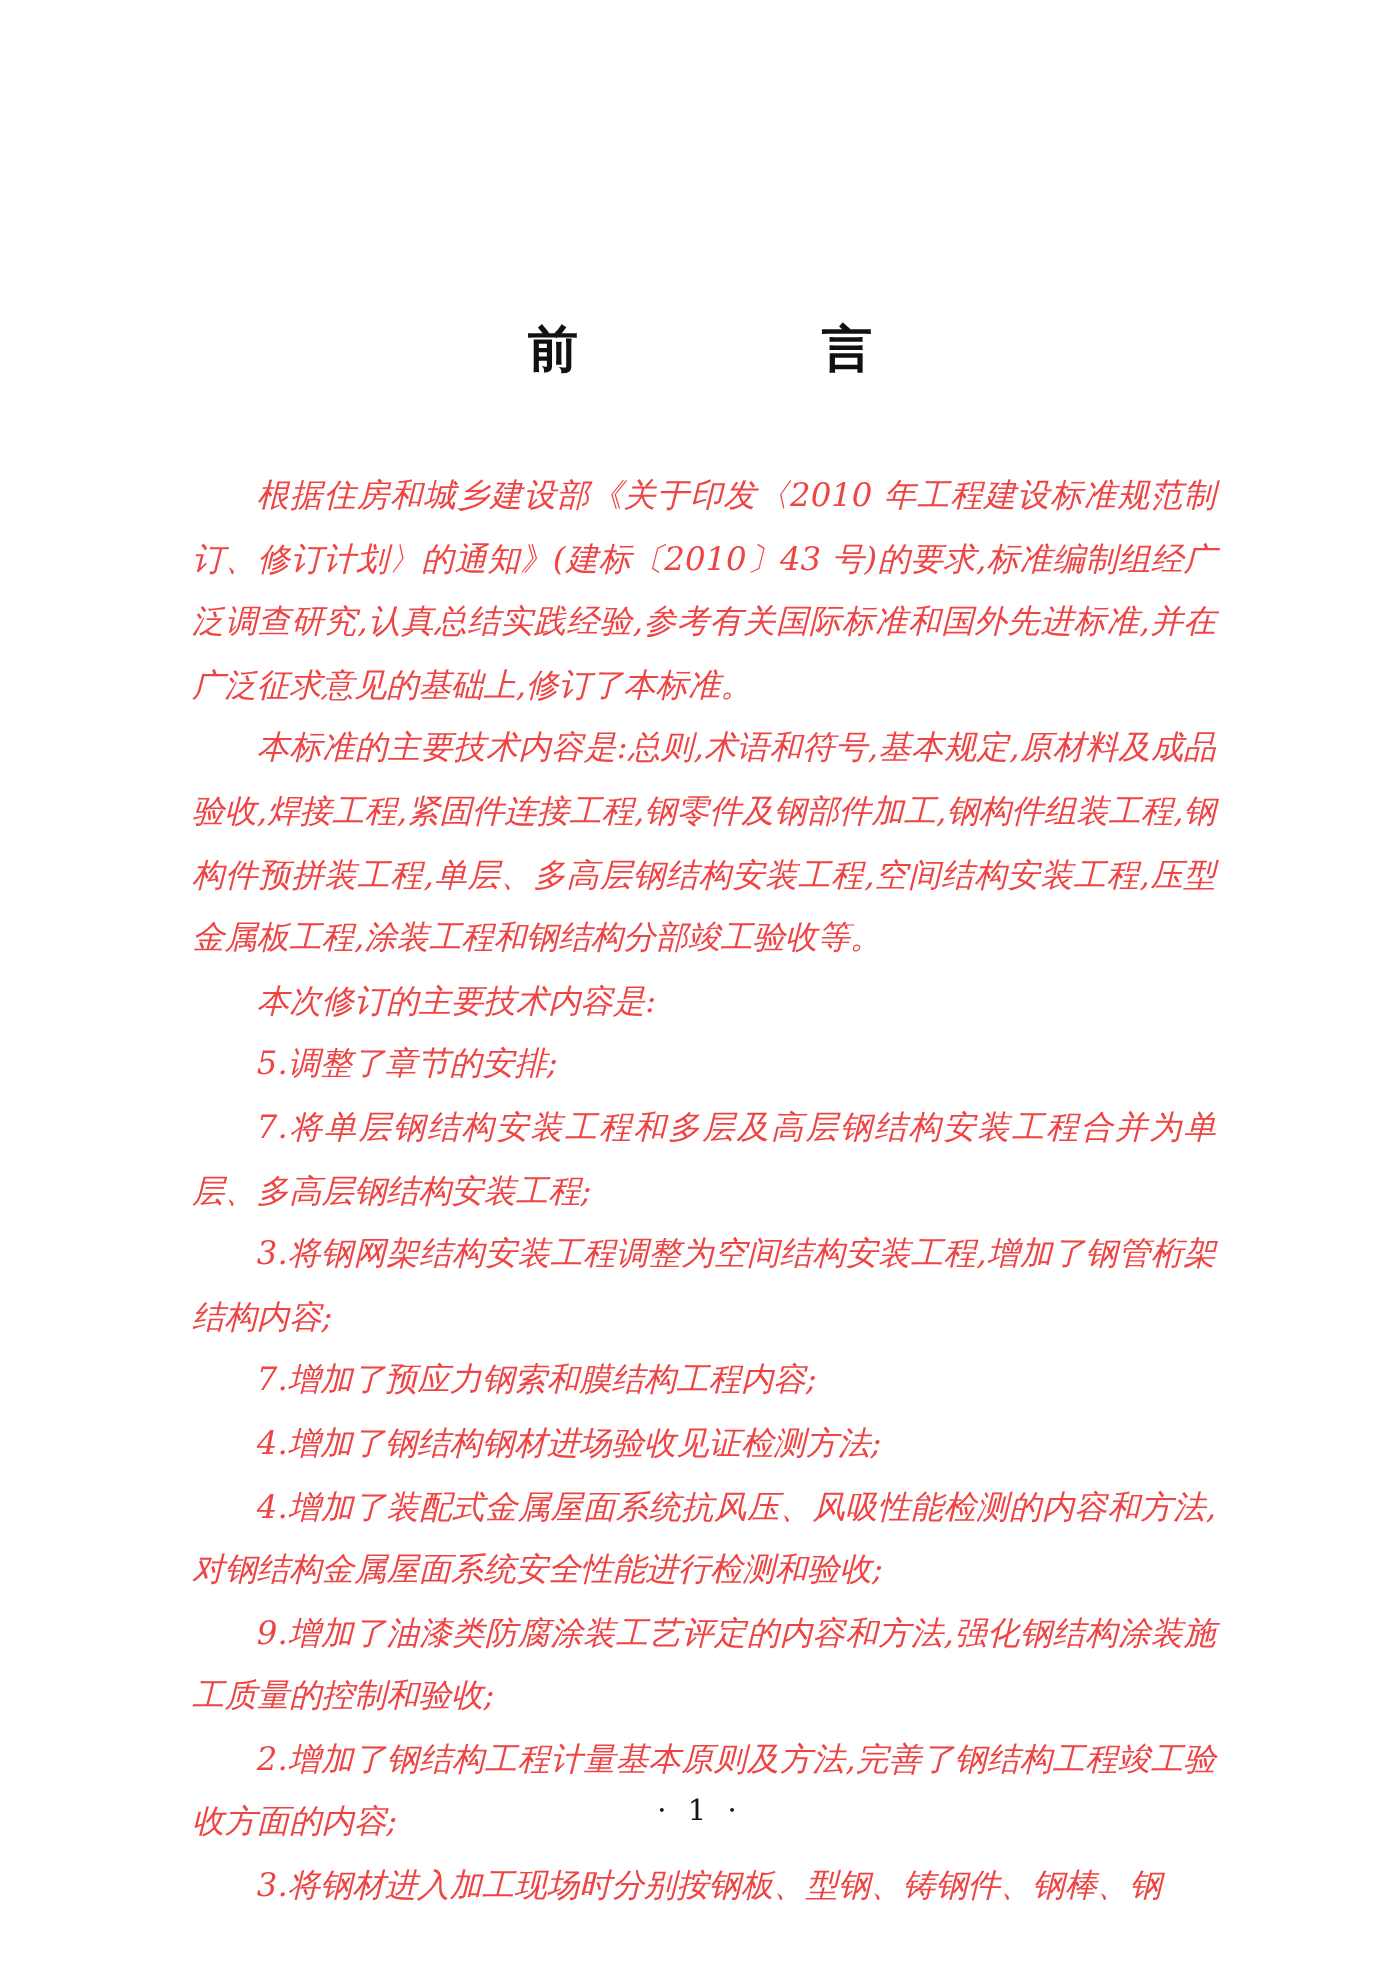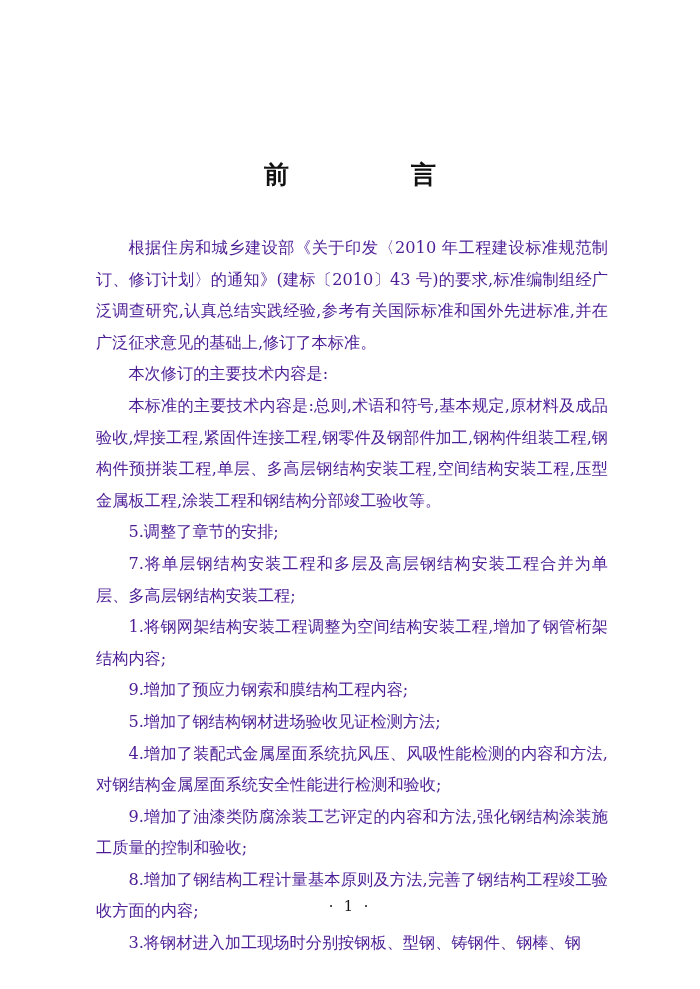--- a/index.html
+++ b/index.html
@@ -38,21 +38,22 @@
   }
   .body-text {
     position: absolute;
     left: 96px;
     top: 232px;
     width: 512px;
     font-size: 16.2px;
     line-height: 31.6px;
     text-align: justify;
     text-justify: inter-ideograph;
-    color: #4c1d95;
+    color: #ef4444;
+    font-style: italic;
   }
   .body-text p {
     margin: 0;
     text-indent: 2em;
   }
   .page-number {
     position: absolute;
     left: 0;
     top: 898px;
     width: 700px;
@@ -64,28 +65,28 @@
 </style>
 </head>
 <body>
 
 <div class="page">
 
   <div class="doc-title">前　　言</div>
 
   <div class="body-text">
     <p>根据住房和城乡建设部《关于印发〈2010 年工程建设标准规范制订、修订计划〉的通知》(建标〔2010〕43 号)的要求,标准编制组经广泛调查研究,认真总结实践经验,参考有关国际标准和国外先进标准,并在广泛征求意见的基础上,修订了本标准。</p>
+    <p>本标准的主要技术内容是:总则,术语和符号,基本规定,原材料及成品验收,焊接工程,紧固件连接工程,钢零件及钢部件加工,钢构件组装工程,钢构件预拼装工程,单层、多高层钢结构安装工程,空间结构安装工程,压型金属板工程,涂装工程和钢结构分部竣工验收等。</p>
     <p>本次修订的主要技术内容是:</p>
-    <p>本标准的主要技术内容是:总则,术语和符号,基本规定,原材料及成品验收,焊接工程,紧固件连接工程,钢零件及钢部件加工,钢构件组装工程,钢构件预拼装工程,单层、多高层钢结构安装工程,空间结构安装工程,压型金属板工程,涂装工程和钢结构分部竣工验收等。</p>
     <p>5.调整了章节的安排;</p>
     <p>7.将单层钢结构安装工程和多层及高层钢结构安装工程合并为单层、多高层钢结构安装工程;</p>
-    <p>1.将钢网架结构安装工程调整为空间结构安装工程,增加了钢管桁架结构内容;</p>
-    <p>9.增加了预应力钢索和膜结构工程内容;</p>
-    <p>5.增加了钢结构钢材进场验收见证检测方法;</p>
+    <p>3.将钢网架结构安装工程调整为空间结构安装工程,增加了钢管桁架结构内容;</p>
+    <p>7.增加了预应力钢索和膜结构工程内容;</p>
+    <p>4.增加了钢结构钢材进场验收见证检测方法;</p>
     <p>4.增加了装配式金属屋面系统抗风压、风吸性能检测的内容和方法,对钢结构金属屋面系统安全性能进行检测和验收;</p>
     <p>9.增加了油漆类防腐涂装工艺评定的内容和方法,强化钢结构涂装施工质量的控制和验收;</p>
-    <p>8.增加了钢结构工程计量基本原则及方法,完善了钢结构工程竣工验收方面的内容;</p>
+    <p>2.增加了钢结构工程计量基本原则及方法,完善了钢结构工程竣工验收方面的内容;</p>
     <p>3.将钢材进入加工现场时分别按钢板、型钢、铸钢件、钢棒、钢</p>
   </div>
 
   <div class="page-number">· 1 ·</div>
 
 </div>
 
 </body></html>

